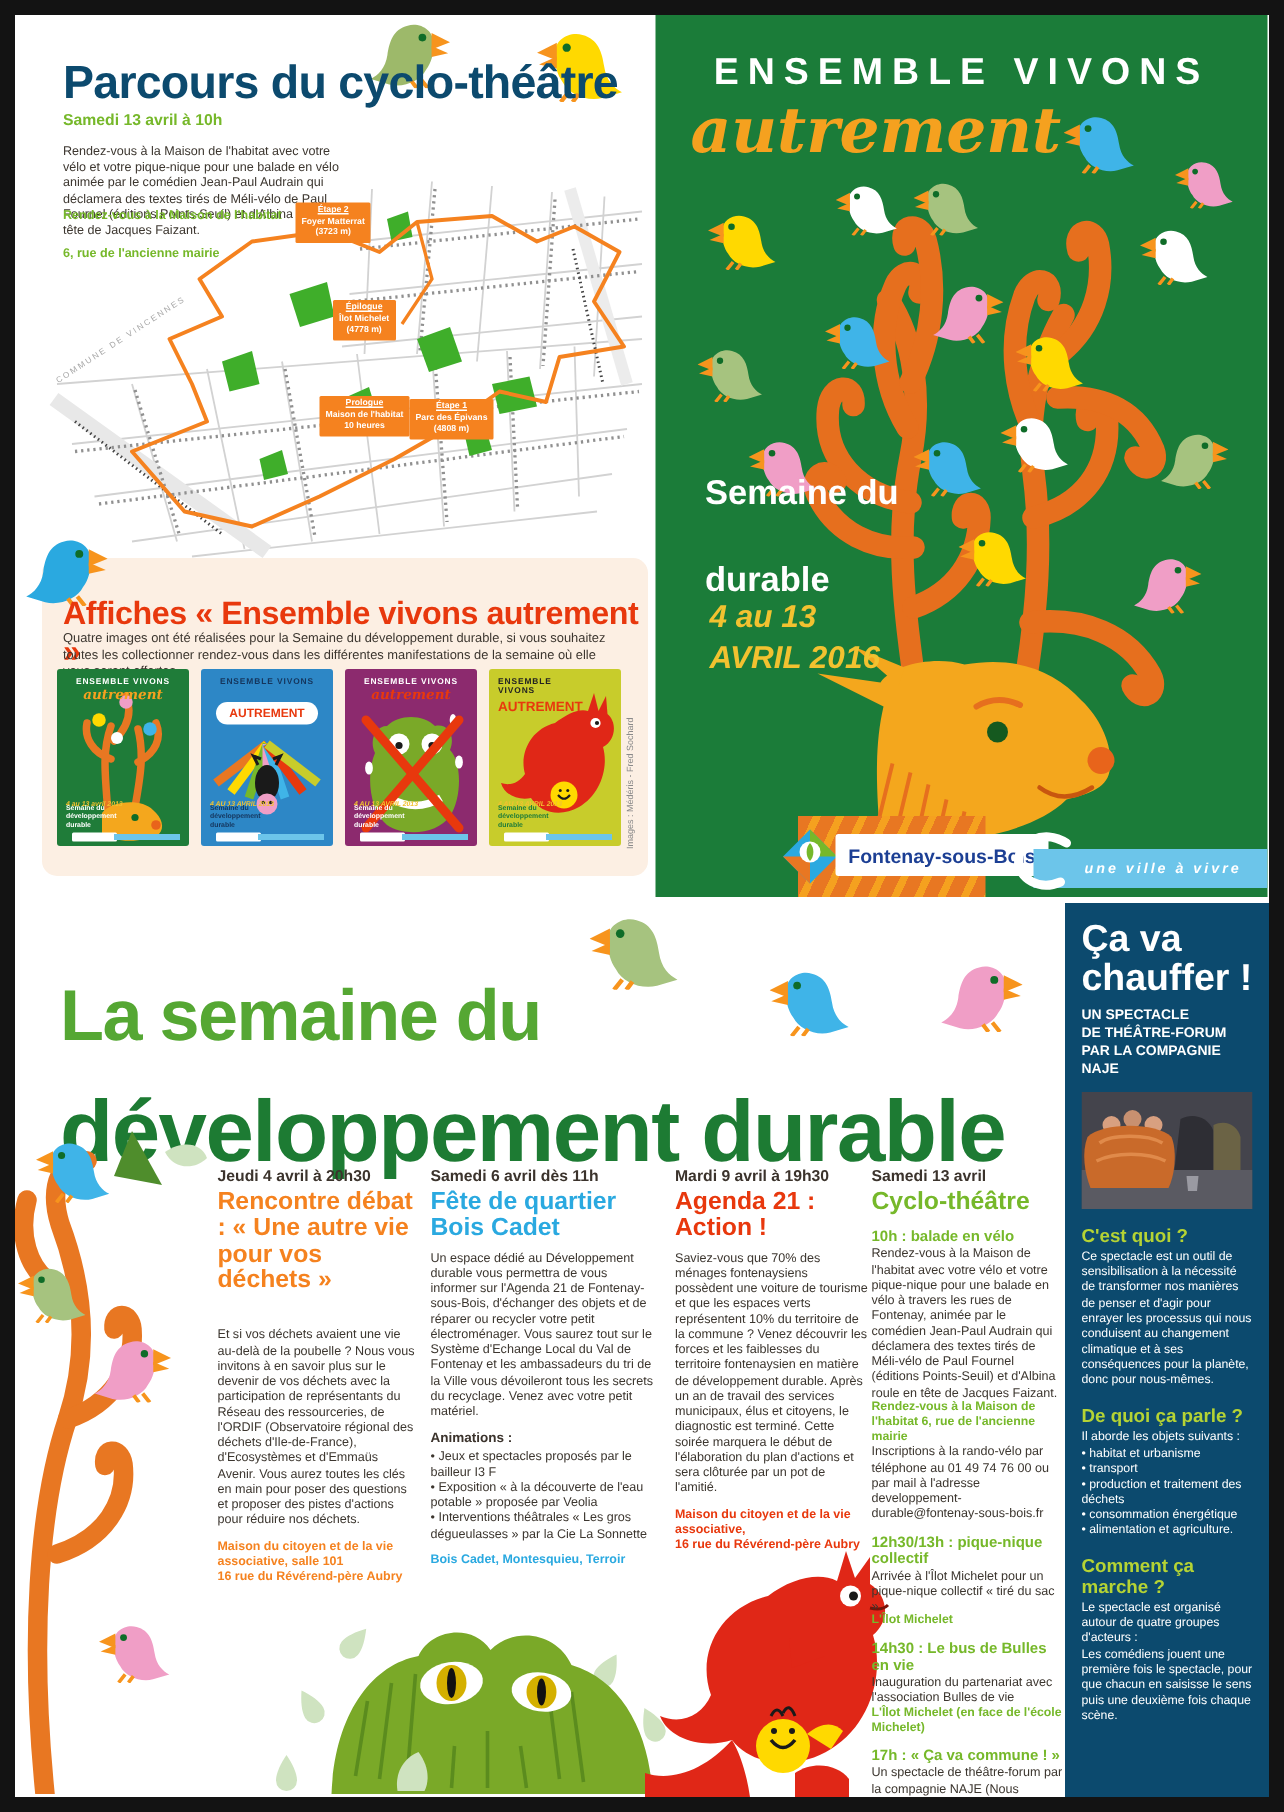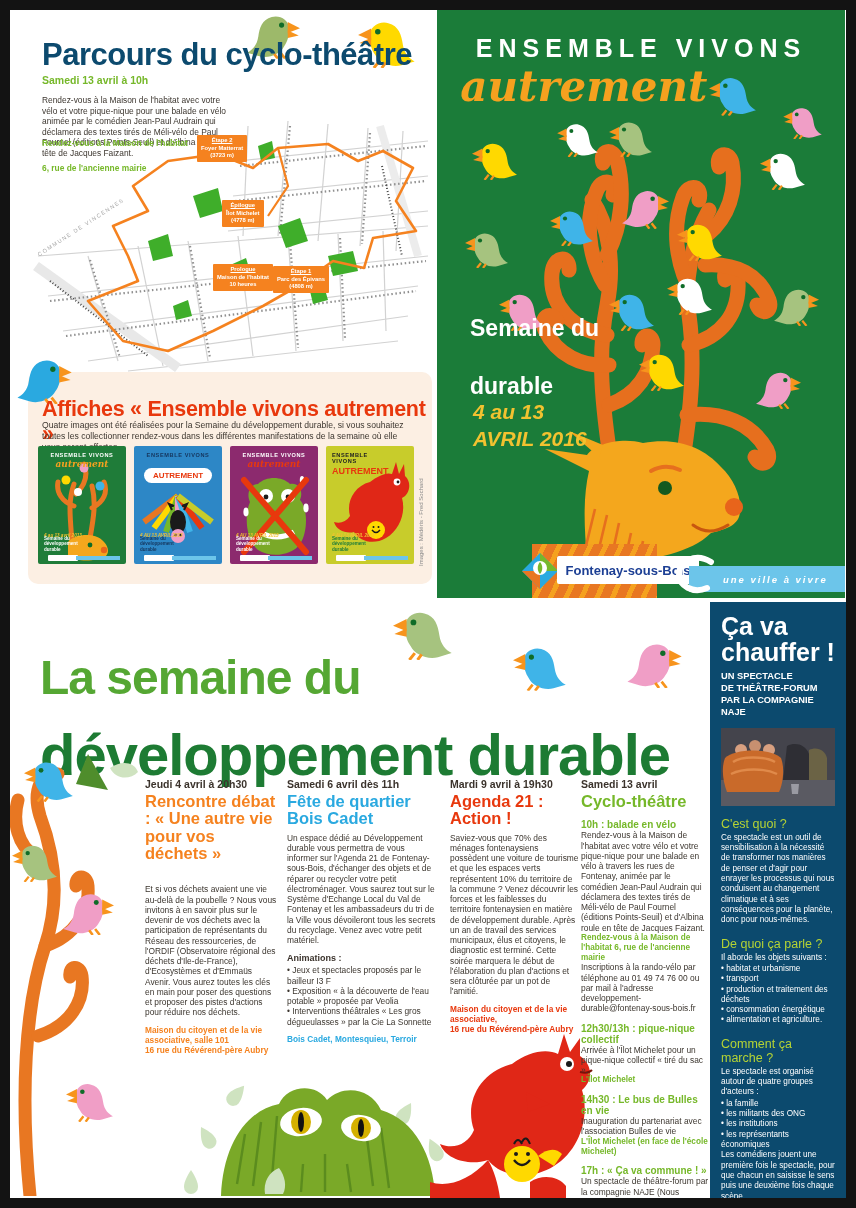--- a/index.html
+++ b/index.html
@@ -83,21 +83,21 @@
   .sec4-b{font-size:8.4px;line-height:1.22;color:#3c362f;}
   .sec4-v{font-size:8.2px;line-height:1.2;color:#76b82a;font-weight:bold;}
   .sec4-x{font-size:8.4px;line-height:1.22;color:#3c362f;}
 
   
   .sidebar{position:absolute;left:700px;top:2px;width:136px;height:736px;background:#0c4a6e;
            box-sizing:border-box;padding:12px 11px;color:#fff;}
   .sb-title{font-size:25px;font-weight:bold;line-height:1.02;color:#fff;}
   .sb-sub{font-size:9.3px;font-weight:bold;line-height:1.28;margin-top:6px;}
   .sb-photo{margin-top:9px;width:114px;height:78px;}
-  .sb-h{font-size:12.5px;font-weight:normal;color:#b5d334;margin:11px 0 2px 0;}
+  .sb-h{font-size:12.5px;font-weight:bold;color:#b5d334;margin:11px 0 2px 0;}
   .sb-p{font-size:8.2px;line-height:1.26;}
   ul.sb-l{list-style:none;margin:1px 0 0 0;padding:0;}
   ul.sb-l li{font-size:8.2px;line-height:1.26;}
   ul.sb-l li::before{content:"• ";}
 </style>
 </head>
 <body>
 
 <svg width="0" height="0" style="position:absolute" aria-hidden="true">
   <symbol id="bird" viewBox="0 0 44 38">
@@ -549,23 +549,17 @@
       <div class="sb-p">Il aborde les objets suivants :</div>
       <ul class="sb-l">
         <li>habitat et urbanisme</li>
         <li>transport</li>
         <li>production et traitement des déchets</li>
         <li>consommation énergétique</li>
         <li>alimentation et agriculture.</li>
       </ul>
       <div class="sb-h">Comment ça marche ?</div>
       <div class="sb-p">Le spectacle est organisé autour de quatre groupes d'acteurs :</div>
-      <ul class="sb-l">
-        <li>la famille</li>
-        <li>les militants des ONG</li>
-        <li>les institutions</li>
-        <li>les représentants économiques</li>
-      </ul>
       <div class="sb-p">Les comédiens jouent une première fois le spectacle, pour que chacun en saisisse le sens puis une deuxième fois chaque scène.</div>
 
     </aside>
   </section>
 </div>
 
 </body></html>

